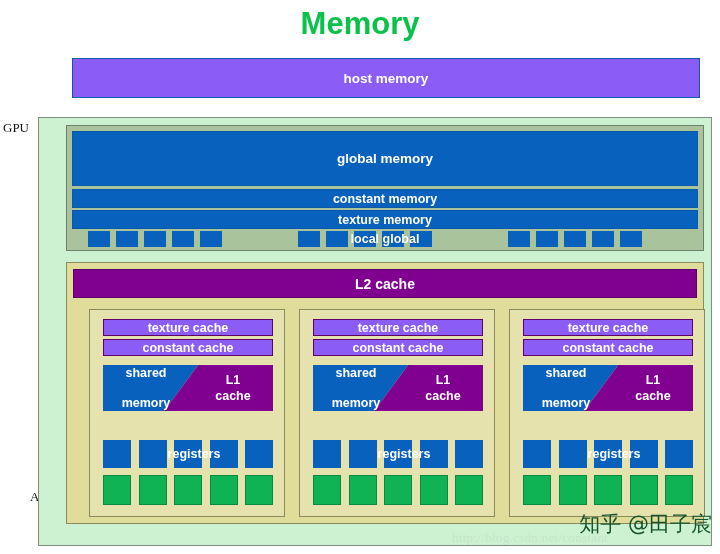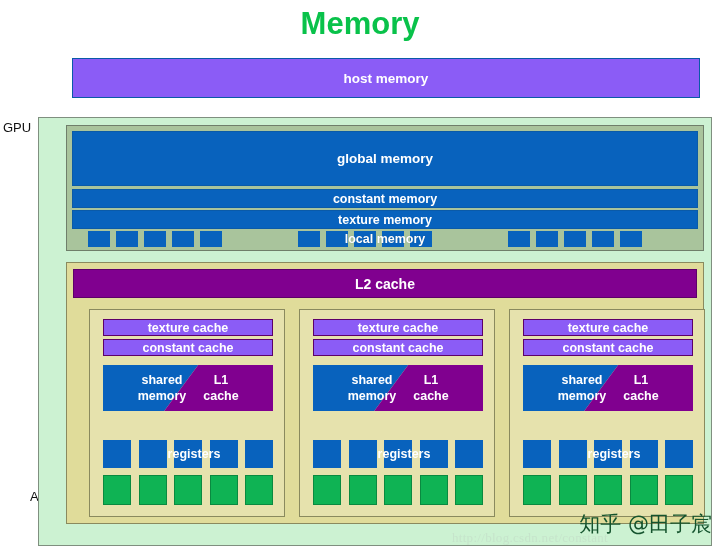--- a/index.html
+++ b/index.html
@@ -28,21 +28,21 @@
   }
 
   
   .gpu-panel{
     position:absolute;left:38px;top:117px;width:674px;height:429px;
     background:#ccf2d2;border:1px solid #7f8f7f;
     box-sizing:border-box;
   }
   .lbl{
     position:absolute;color:#111111;font-size:13px;font-weight:normal;
-    font-family:Liberation Sans, sans-serif;
+    font-family:Liberation Serif, serif;
   }
   .lbl-gpu{left:3px;top:120px;}
   .lbl-sm{left:45px;top:312px;}
   .lbl-alu{left:30px;top:489px;}
 
   
   .mem-block{
     position:absolute;left:66px;top:125px;width:638px;height:126px;
     background:#a9c49c;border:1px solid #6f7f6a;box-sizing:border-box;
   }
@@ -109,22 +109,22 @@
   }
   .shl1-purple{
     position:absolute;inset:0;background:#80008f;
     clip-path:polygon(56% 0, 100% 0, 100% 100%, 36% 100%);
   }
   .shl1-txt{
     position:absolute;top:0;height:46px;
     display:flex;flex-direction:column;align-items:center;justify-content:center;
     color:#ffffff;font-size:12.5px;font-weight:bold;line-height:1.28;
   }
-  .shl1-txt.left{left:18px;width:82px;}
-  .shl1-txt.right{right:12px;width:80px;}
+  .shl1-txt.left{left:2px;width:82px;justify-content:space-between;}
+  .shl1-txt.right{right:0;width:80px;}
 
   
   .reg-row{
     position:absolute;left:13px;top:130px;width:170px;height:28px;
   }
   .reg-sq{
     position:absolute;top:0;width:28px;height:28px;background:#0862bd;
   }
   .reg-label{
     position:absolute;left:0;top:0;width:170px;height:28px;
@@ -197,21 +197,21 @@
           <div class="lm-sq"></div>
           <div class="lm-sq"></div>
         </div>
       <div class="lm-group" id="lm-g3" style="left:436px;">
           <div class="lm-sq"></div>
           <div class="lm-sq"></div>
           <div class="lm-sq"></div>
           <div class="lm-sq"></div>
           <div class="lm-sq"></div>
         </div>
-      <div class="localmem-label">local memory</div>
+      <div class="localmem-label">local global</div>
     </div>
   </div>
 
   <div class="sm-container">
     <div class="l2-cache">
       <span>L2 cache</span>
     </div>
 
     <div class="sm sm-1">
       <div class="cache-bar cache-tex">

